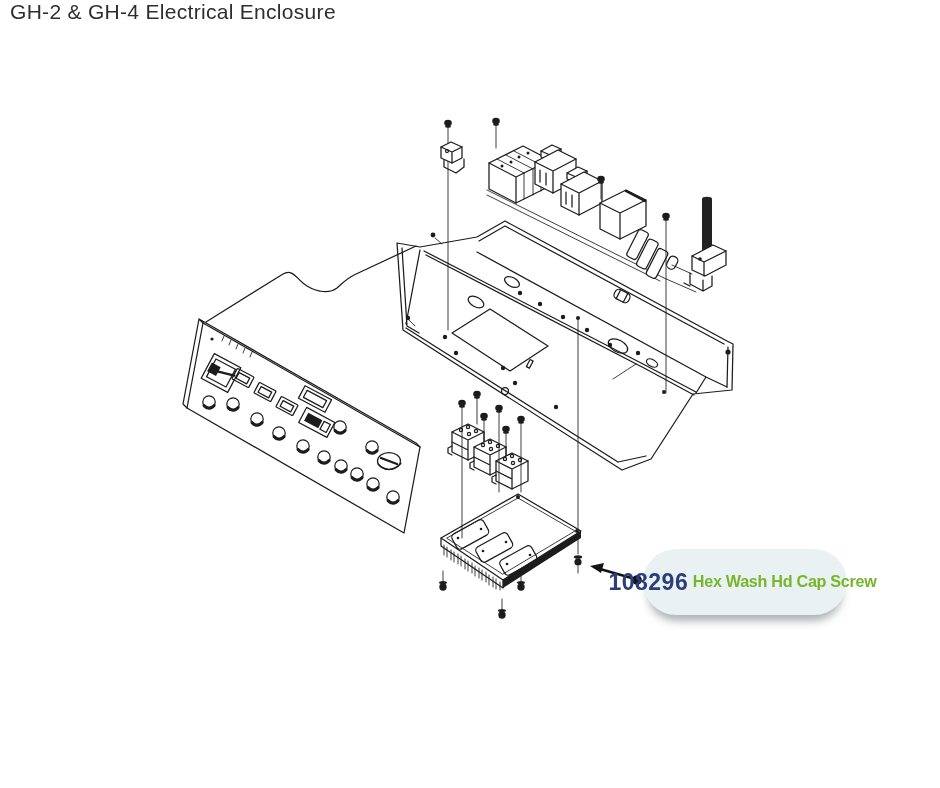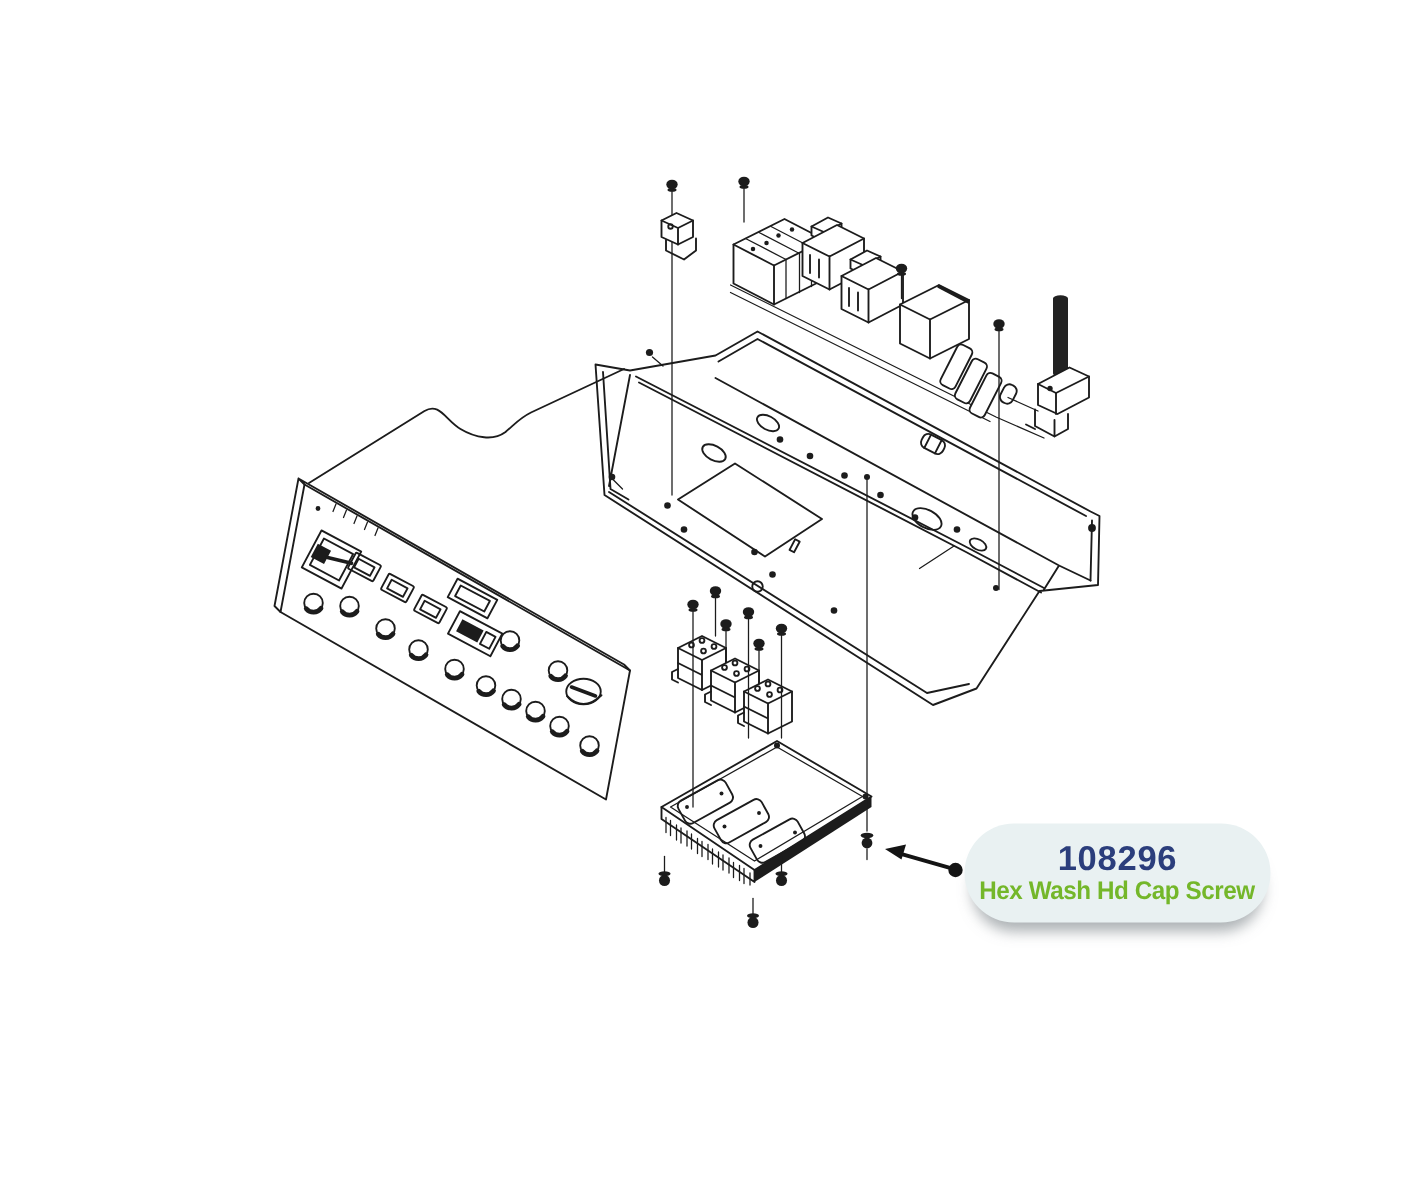--- a/index.html
+++ b/index.html
@@ -11,31 +11,32 @@
            stroke:var(--ink);fill:none;stroke-width:1.25;
            stroke-linecap:round;stroke-linejoin:round;}
   #diagram .f{fill:var(--ink);stroke:none;}
   #diagram .w{fill:#fff;}
   #diagram .dark{fill:#222;stroke:none;}
   #diagram .thin{stroke-width:.85;}
   #diagram .thick{stroke-width:2.4;}
   #diagram .kc{stroke-width:3.2;}
   .callout{position:absolute;left:643px;top:549px;width:204px;height:66px;
            border-radius:33px;background:var(--bubble-bg);
-           display:flex;flex-direction:column;align-items:center;justify-content:center;
+           display:flex;align-items:center;justify-content:center;
            box-shadow:0 11px 9px -5px rgba(105,115,120,.55);}
   .callout .pn{color:var(--pn);font-size:23px;font-weight:bold;letter-spacing:.5px;line-height:1.05;}
   .callout .pname{color:var(--pname);font-size:17px;font-weight:bold;letter-spacing:-.3px;
                   transform:scaleX(.95);white-space:nowrap;line-height:1.2;}
 </style>
 </head>
 <body>
 
 <div class="stage">
 
+  <div class="page-title">GH-2 &amp; GH-4 Electrical Enclosure</div>
 
   <svg id="diagram" width="940" height="788" viewBox="0 0 940 788">
     <defs>
       <g id="knob">
           <circle r="6.2" class="w"></circle>
           <path class="kc" d="M-4.8,3.8 A6.2,6.2 0 0 0 5,3.6"></path>
         </g>
       <g id="rocker">
           <rect x="-9.5" y="-6" width="19" height="12" rx="1"></rect>
           <rect x="-6" y="-3" width="12" height="6.5"></rect>

